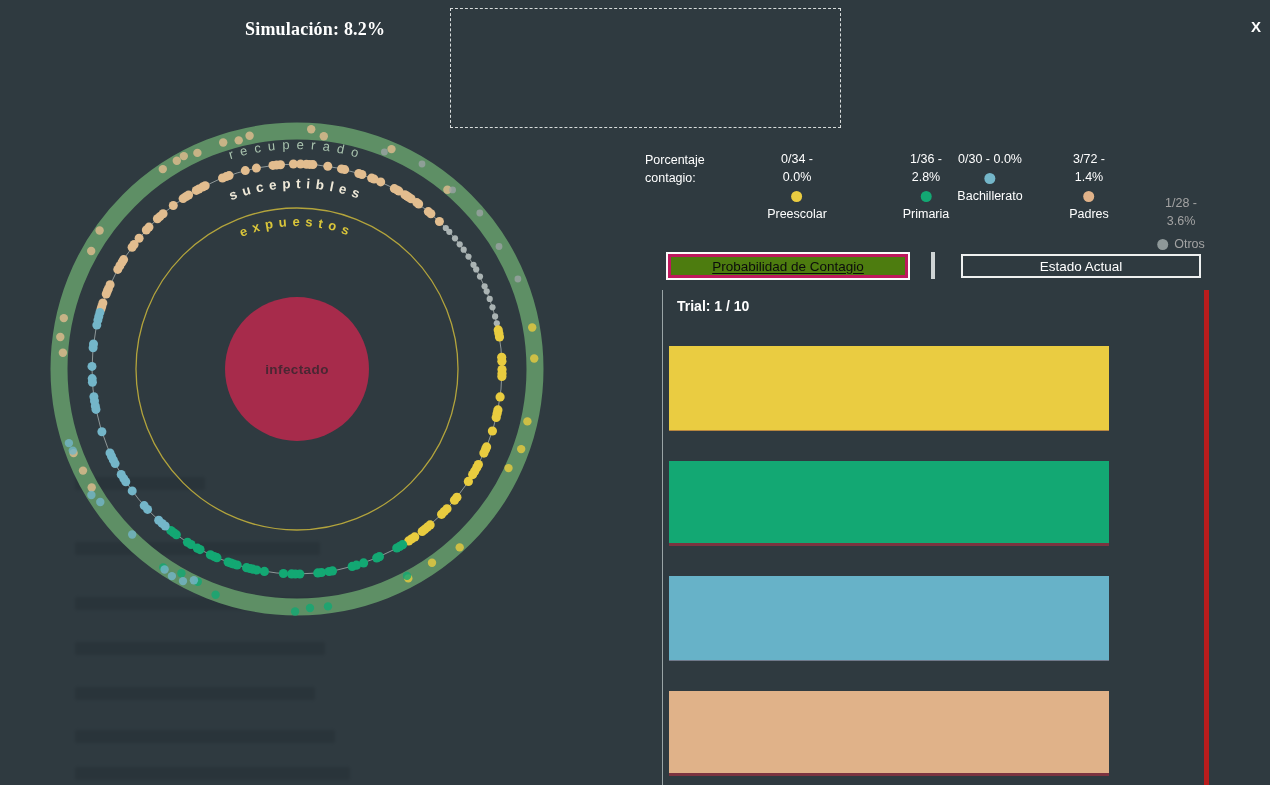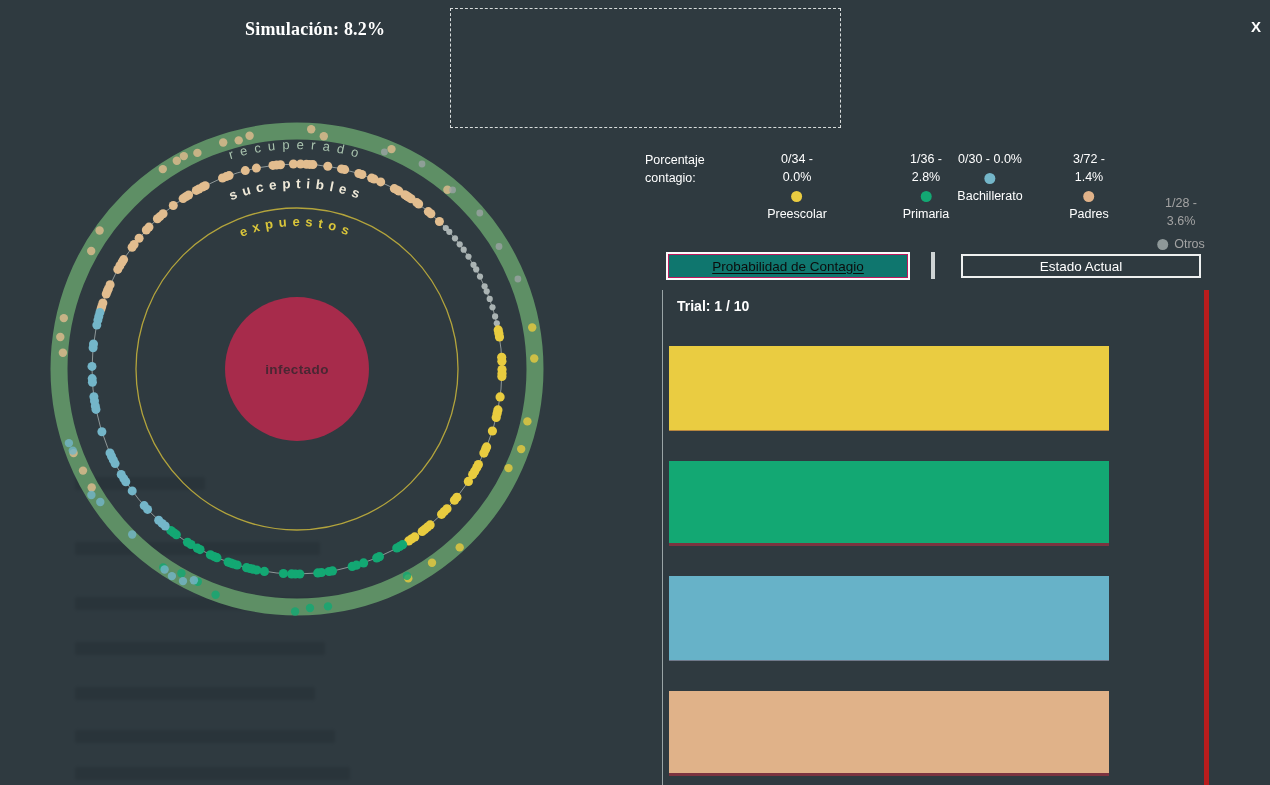--- a/index.html
+++ b/index.html
@@ -30,22 +30,22 @@
   .legend-group{position:absolute;top:0;transform:translateX(-50%);text-align:center;
     font-size:12.5px;line-height:18px;white-space:nowrap;}
   .legend-dot{width:11px;height:11px;border-radius:50%;margin:5px auto 3px;}
   .legend-inline{display:flex;align-items:center;gap:6px;justify-content:center;margin-top:5px;}
   .legend-inline .legend-dot{margin:0;}
   .dim{color:#a3a3a3;margin-top:44px;}
   
   .tab{box-sizing:border-box;height:24px;width:240px;font-size:13.5px;
     font-family:"Liberation Sans",sans-serif;display:flex;align-items:center;justify-content:center;
     cursor:pointer;}
-  .tab-active{left:668px;top:254px;background:#0f766e;color:#0c0c0c;
-    border:1px solid #be185d;outline:2px solid #fbfbfb;text-decoration:underline;text-underline-offset:2px;}
+  .tab-active{left:668px;top:254px;background:#4d7c0f;color:#0c0c0c;
+    border:3px solid #be185d;outline:2px solid #fbfbfb;text-decoration:underline;text-underline-offset:2px;}
   .tab-sep{left:931px;top:252px;width:4px;height:27px;background:#cfd4d5;}
   .tab-inactive{left:961px;top:254px;background:transparent;color:#ffffff;border:2px solid #eef0f0;}
   
   .panel{left:662px;top:290px;width:547px;height:495px;box-sizing:border-box;
     border-left:1px solid #9aa4a6;border-right:5px solid #b91c1c;}
   .trial{position:absolute;left:14px;top:8px;font-size:14px;font-weight:600;}
   .bars{position:absolute;left:6px;top:56px;}
   .bar{width:440px;height:85px;margin-bottom:30px;position:relative;}
   .strip{position:absolute;left:0;right:0;bottom:0;}
   

